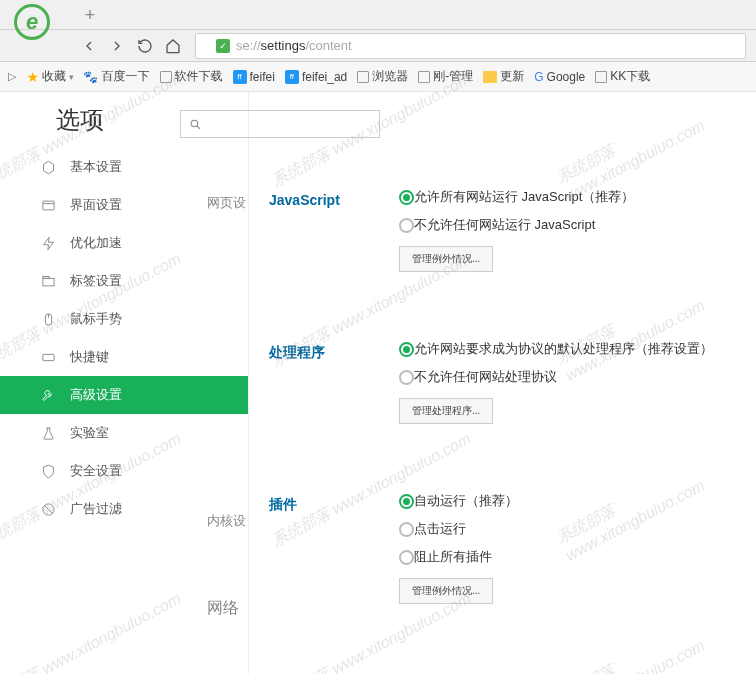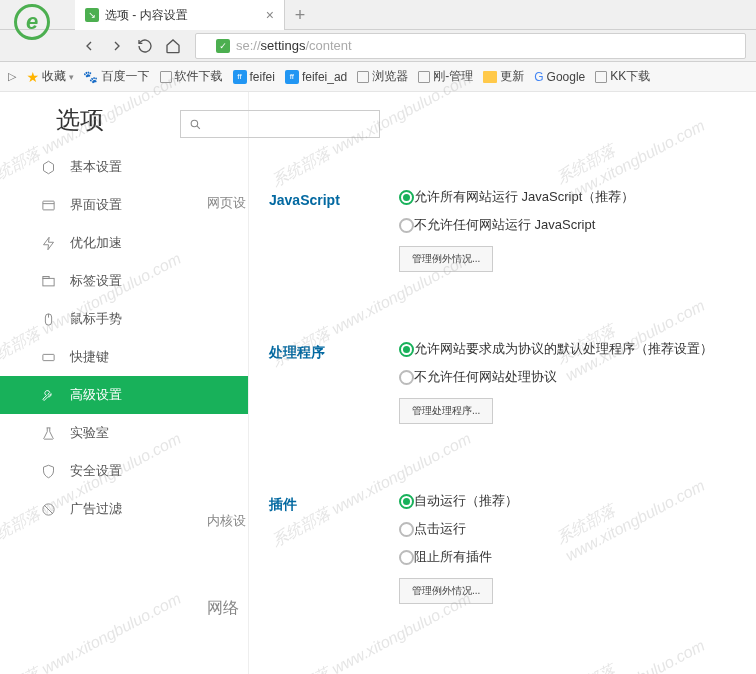--- a/index.html
+++ b/index.html
@@ -72,25 +72,20 @@
 .redbox { border: 2px solid #d13434; padding: 4px 44px 4px 8px; display: inline-block; margin-top: 4px; }
 
 
 .wm { position: absolute; pointer-events: none; color: rgba(160,160,160,0.28); font-size: 16px; transform: rotate(-28deg); font-style: italic; }
 </style>
 </head>
 <body>
 
 <div class="titlebar">
   <div style="width:75px;height:30px;"></div>
-  <div class="tab">
-    <span class="tab-icon"></span>
-    <span class="tab-title">选项 - 内容设置</span>
-    <span class="tab-close">×</span>
-  </div>
   <div class="tab-add">+</div>
 </div>
 
 <div style="position:absolute;top:4px;left:14px;z-index:5;">
   <div class="logo-360"></div>
 </div>
 
 <div class="navbar">
   <div class="nav-spacer"></div>
   <div class="nav-btn">

